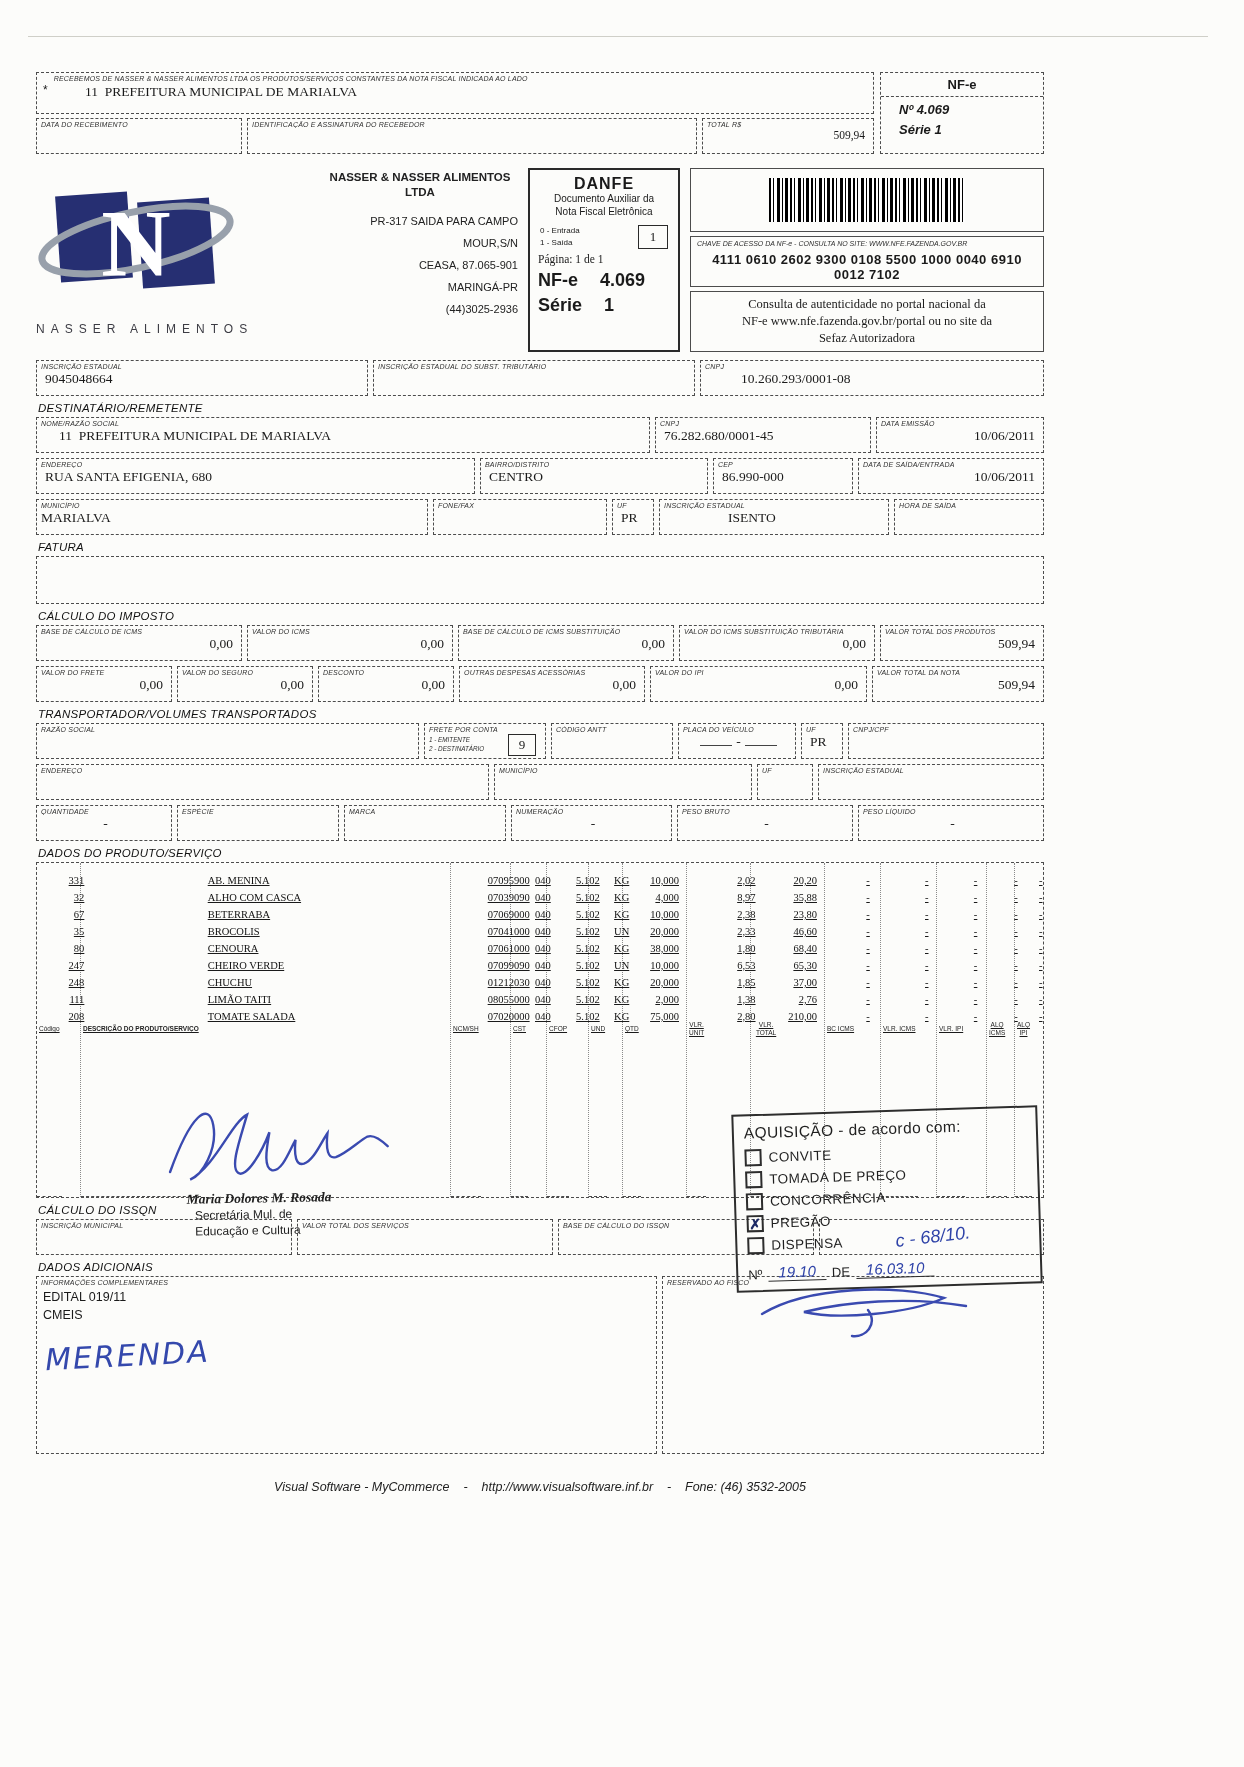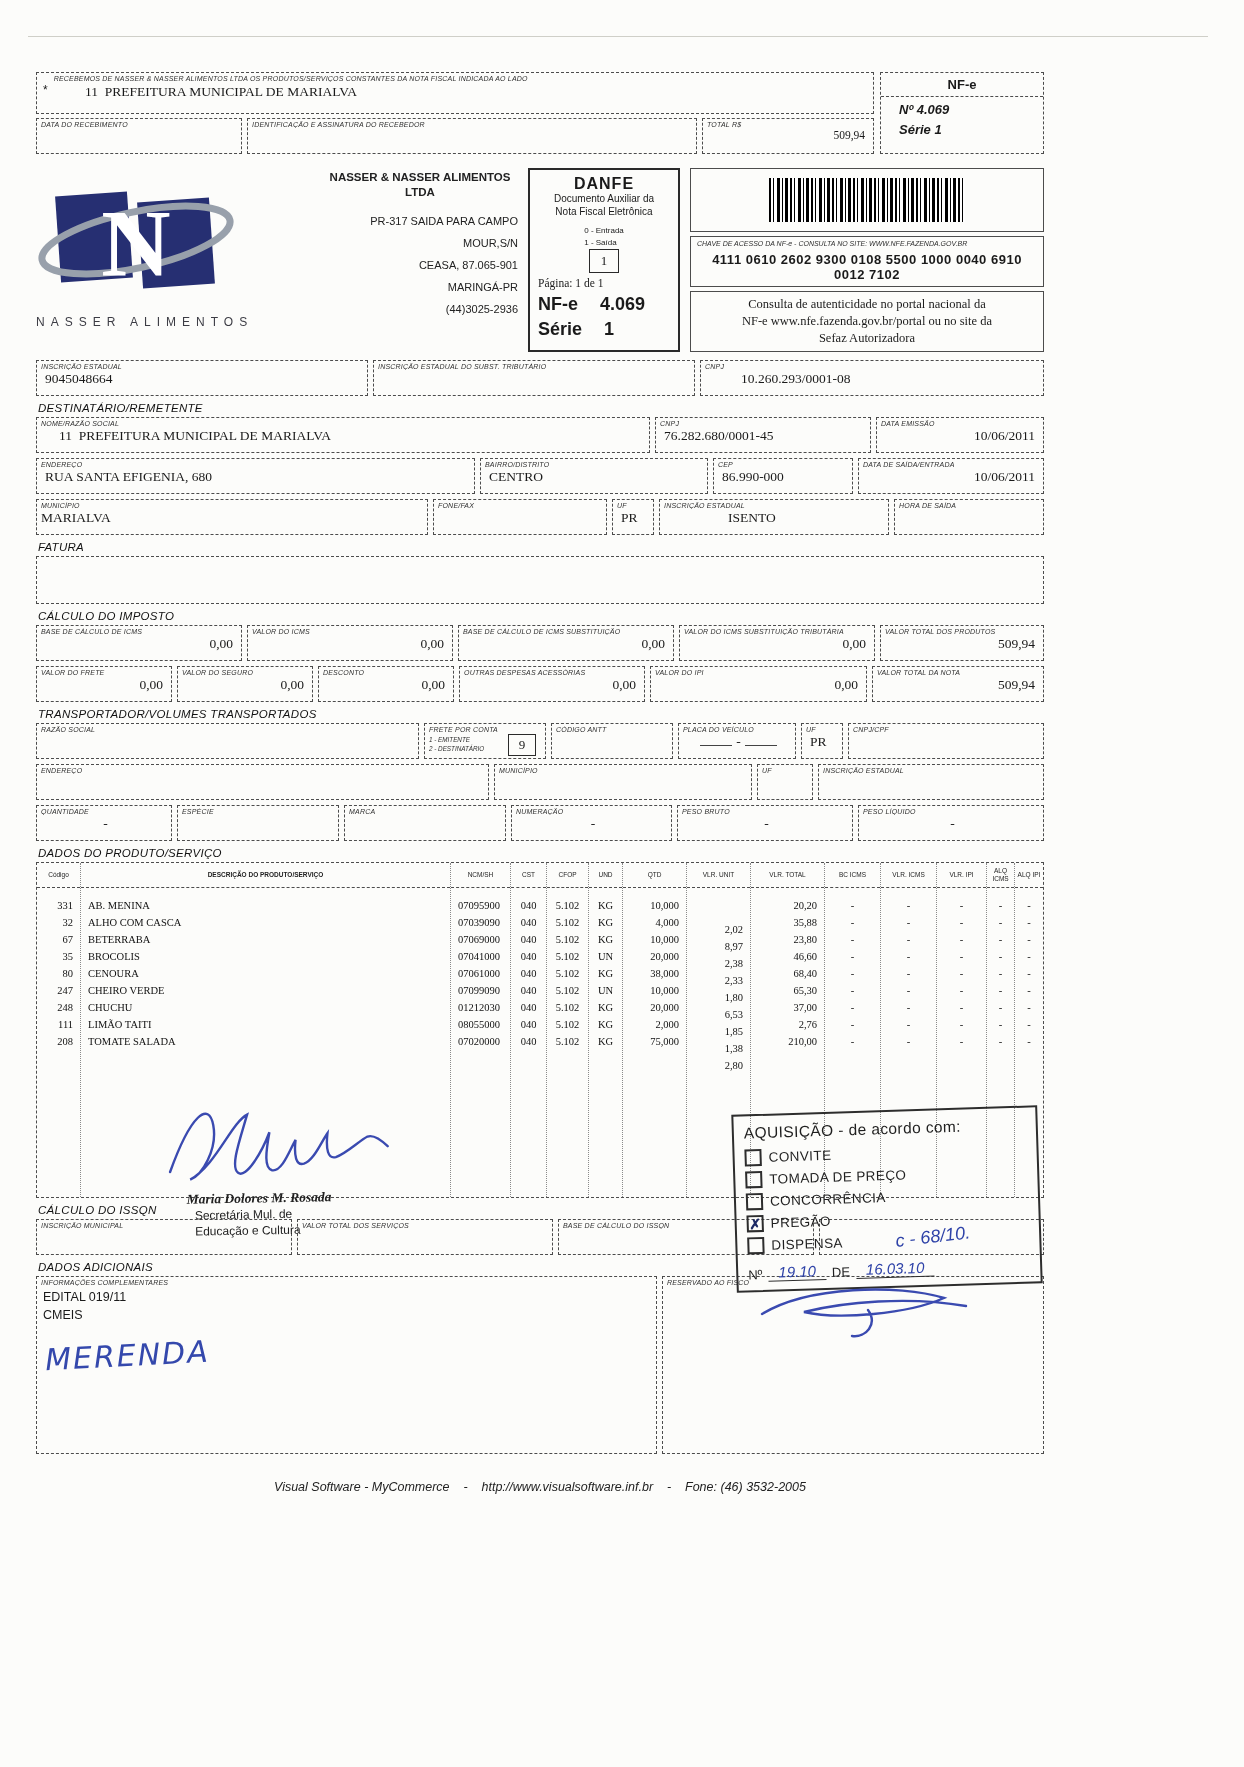--- a/index.html
+++ b/index.html
@@ -29,27 +29,27 @@
   .notice-recipient { font-family:"Liberation Serif", serif; font-size:13.5px; margin-left:44px; margin-top:2px; white-space:pre; }
   .strip-bottom { display:flex; gap:5px; }
   .strip-nfe { width:164px; flex:0 0 auto; padding:4px 6px; }
   .nfe-t { text-align:center; font-weight:bold; font-size:13px; }
   .nfe-divider { border-top:1px dashed #4c4c4c; margin:4px -6px; }
   .nfe-n, .nfe-s { font-weight:bold; font-style:italic; font-size:13px; padding-left:12px; margin-top:5px; }
 
   
   .hdr { display:flex; gap:10px; margin-bottom:8px; align-items:stretch; }
   .hdr-logo-wrap { width:232px; flex:0 0 auto; position:relative; padding-top:16px; }
-  .brand { margin-top:11px; font-size:12px; letter-spacing:6px; color:#3c3c44; white-space:nowrap; }
+  .brand { margin-top:18px; font-size:12px; letter-spacing:6px; color:#3c3c44; white-space:nowrap; }
   .hdr-emit { width:196px; flex:0 0 auto; text-align:right; font-size:11px; line-height:2.0; padding-top:2px; color:#222;margin-left:44px; }
   .emit-name { font-weight:bold; font-size:11.5px; line-height:1.3; margin-bottom:10px; text-align:center; }
   .danfe-box { width:152px; flex:0 0 auto; border:2px solid #2a2a2a; padding:5px 8px; box-sizing:border-box; }
   .danfe-title { text-align:center; font-weight:bold; font-size:16px; letter-spacing:1px; }
   .danfe-sub { text-align:center; font-size:10px; line-height:1.25; }
-  .danfe-es { display:flex; align-items:center; justify-content:space-between; margin:7px 2px 4px;flex-direction:column; }
+  .danfe-es { display:flex; align-items:center; justify-content:space-between; margin:7px 2px 4px; }
   .danfe-es-opts { font-size:8px; line-height:1.5; }
   .tipo-box { width:28px; height:22px; border:1.5px solid #2a2a2a; display:flex; align-items:center; justify-content:center; font-size:13px; font-family:"Liberation Serif", serif; }
   .danfe-page { font-family:"Liberation Serif", serif; font-size:11.5px; margin:4px 0 5px; }
   .danfe-nfe { font-weight:bold; font-size:18px; margin-top:4px; }
   .danfe-nfe span.v { margin-left:22px; }
   .hdr-right { flex:1 1 auto; display:flex; flex-direction:column; gap:4px; }
   .bar-box { border:1px solid #4c4c4c; height:62px; display:flex; align-items:center; justify-content:center; }
   .barcode { width:196px; height:44px;
     background:repeating-linear-gradient(90deg,#000 0 2px,#fff 2px 4px,#000 4px 5px,#fff 5px 8px,#000 8px 11px,#fff 11px 13px,#000 13px 14px,#fff 14px 16px,#000 16px 19px,#fff 19px 21px); }
   .chave-box { border:1px solid #4c4c4c; padding:3px 6px 4px; }
@@ -58,21 +58,21 @@
   .consulta-box { border:1px solid #4c4c4c; flex:1 1 auto; font-family:"Liberation Serif", serif; font-size:12.5px; text-align:center; padding:4px 6px; line-height:1.35; }
 
   
   .frete-inner { display:flex; align-items:center; justify-content:space-between; margin-top:1px; }
   .frete-opts { font-size:6.3px; font-style:italic; line-height:1.4; color:#2e2e2e; }
   .frete-box { width:26px; height:20px; border:1.5px solid #2a2a2a; display:flex; align-items:center; justify-content:center; font-size:13px; font-family:"Liberation Serif", serif; margin-right:4px; }
   .uline { display:inline-block; width:32px; border-bottom:1px solid #444; height:11px; margin:0 4px; }
 
   
   .ptable { border:1px dashed #4c4c4c; display:flex; min-height:334px; align-items:stretch; }
-  .pcol { border-right:1px dotted #8a8a8a; display:flex; flex-direction:column; box-sizing:border-box; }
+  .pcol { border-right:1px dotted #8a8a8a; display:flex; flex-direction:row; box-sizing:border-box;text-decoration:underline; }
   .pcol-h { border-bottom:1px dashed #4c4c4c; min-height:22px; display:flex; align-items:center; justify-content:center; text-align:center; font-size:6.5px; line-height:1.25; padding:1px 2px; color:#222; }
   .pcol-h.bold { font-weight:bold; }
   .pcol-b { flex:1 1 auto; padding-top:9px; font-family:"Liberation Serif", serif; font-size:10.5px; color:#111; }
   .pcell { height:17px; line-height:17px; padding:0 7px; white-space:nowrap; overflow:hidden; }
 
   
   .signature { position:absolute; left:124px; top:1022px; width:250px; transform:rotate(-1deg); }
   .sig-name { font-family:"Liberation Serif", serif; font-style:italic; font-weight:bold; font-size:13.5px; color:#222; margin-left:26px; }
   .sig-role { font-size:12px; color:#222; margin-left:34px; line-height:1.35; }
 

